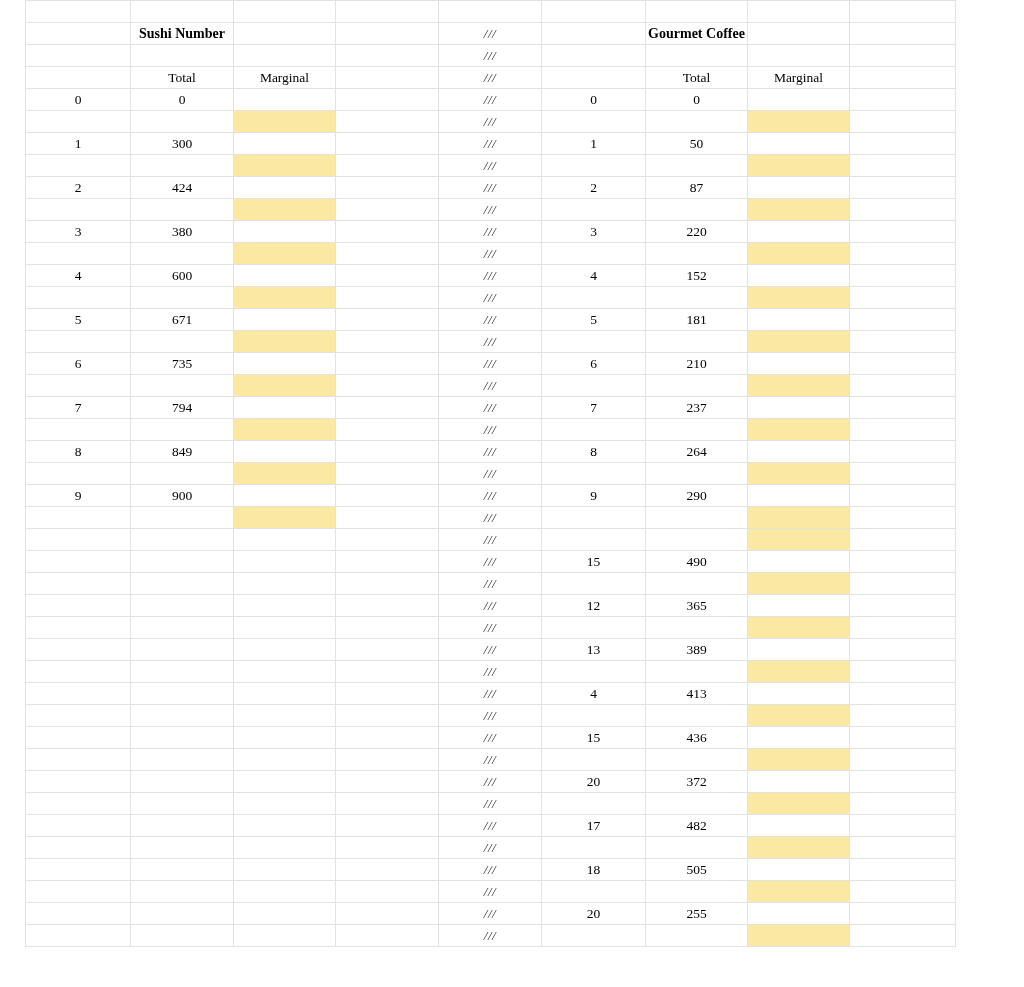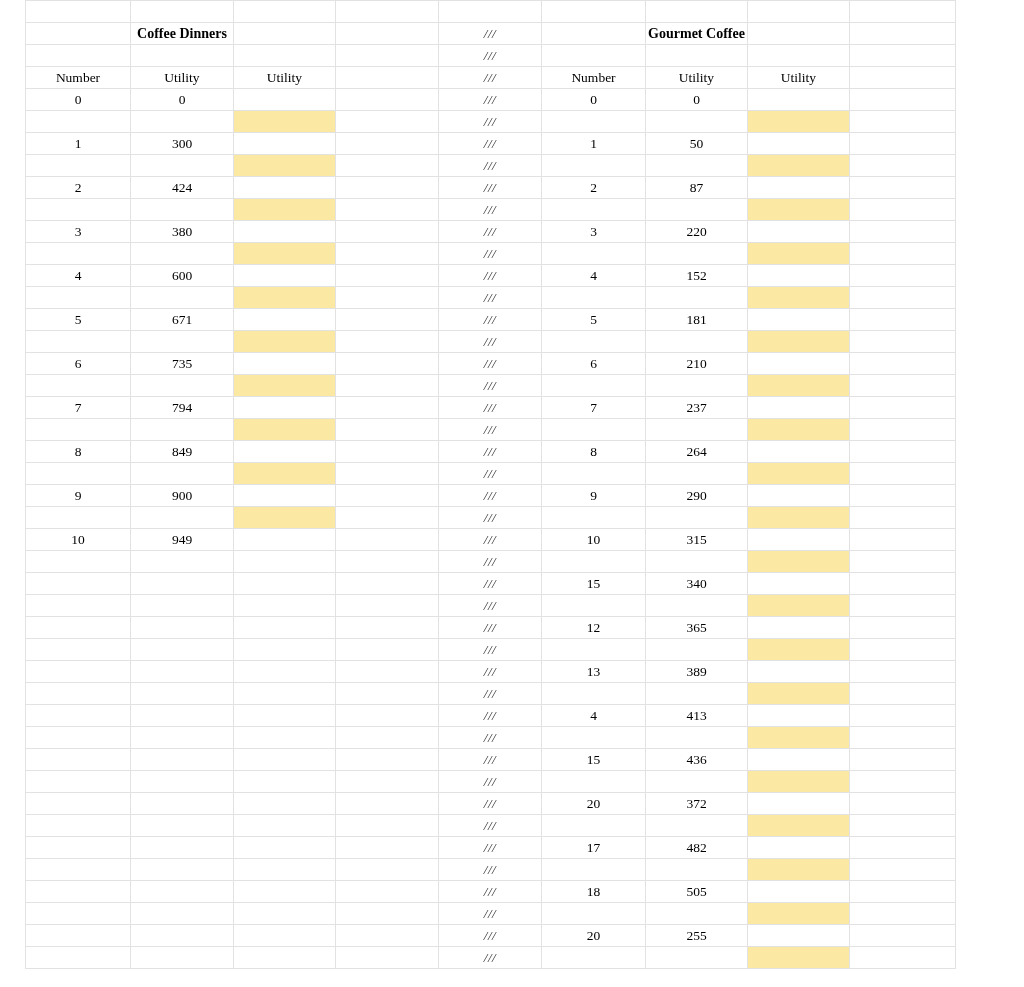--- a/index.html
+++ b/index.html
@@ -105,49 +105,49 @@
           <td class="hdr"></td>
           <td></td>
           <td class="slash-cell"></td>
           <td></td>
           <td class="hdr"></td>
           <td class="hdr"></td>
           <td></td>
         </tr>
         <tr>
           <td class="first-col"></td>
-          <td class="bold-title">Coffee Dinners</td>
+          <td class="bold-title">Sushi Number</td>
           <td class="hdr"></td>
           <td></td>
           <td class="slash-cell">///</td>
           <td></td>
           <td class="bold-title">Gourmet Coffee</td>
           <td class="hdr"></td>
           <td></td>
         </tr>
         <tr>
           <td class="first-col"></td>
           <td class="hdr"></td>
           <td class="hdr"></td>
           <td></td>
           <td class="slash-cell">///</td>
           <td></td>
           <td class="hdr"></td>
           <td class="hdr"></td>
           <td></td>
         </tr>
         <tr>
-          <td class="first-col">Number</td>
-          <td class="hdr">Utility</td>
-          <td class="hdr">Utility</td>
-          <td></td>
-          <td class="slash-cell">///</td>
-          <td>Number</td>
-          <td class="hdr">Utility</td>
-          <td class="hdr">Utility</td>
+          <td class="first-col"></td>
+          <td class="hdr">Total</td>
+          <td class="hdr">Marginal</td>
+          <td></td>
+          <td class="slash-cell">///</td>
+          <td></td>
+          <td class="hdr">Total</td>
+          <td class="hdr">Marginal</td>
           <td></td>
         </tr>
         <tr>
           <td class="first-col">0</td>
           <td class="hdr">0</td>
           <td class="hdr"></td>
           <td></td>
           <td class="slash-cell">///</td>
           <td>0</td>
           <td class="hdr">0</td>
@@ -357,49 +357,38 @@
           <td class="hdr"></td>
           <td class="mu-fill hdr"></td>
           <td></td>
           <td class="slash-cell">///</td>
           <td></td>
           <td class="hdr"></td>
           <td class="mu-fill hdr"></td>
           <td></td>
         </tr>
         <tr>
-          <td class="first-col">10</td>
-          <td class="hdr">949</td>
-          <td class="hdr"></td>
-          <td></td>
-          <td class="slash-cell">///</td>
-          <td>10</td>
-          <td class="hdr">315</td>
-          <td class="hdr"></td>
-          <td></td>
-        </tr>
-        <tr>
           <td class="first-col"></td>
           <td class="hdr"></td>
           <td class="hdr"></td>
           <td></td>
           <td class="slash-cell">///</td>
           <td></td>
           <td class="hdr"></td>
           <td class="mu-fill hdr"></td>
           <td></td>
         </tr>
         <tr>
           <td class="first-col"></td>
           <td class="hdr"></td>
           <td class="hdr"></td>
           <td></td>
           <td class="slash-cell">///</td>
           <td>15</td>
-          <td class="hdr">340</td>
+          <td class="hdr">490</td>
           <td class="hdr"></td>
           <td></td>
         </tr>
         <tr>
           <td class="first-col"></td>
           <td class="hdr"></td>
           <td class="hdr"></td>
           <td></td>
           <td class="slash-cell">///</td>
           <td></td>

